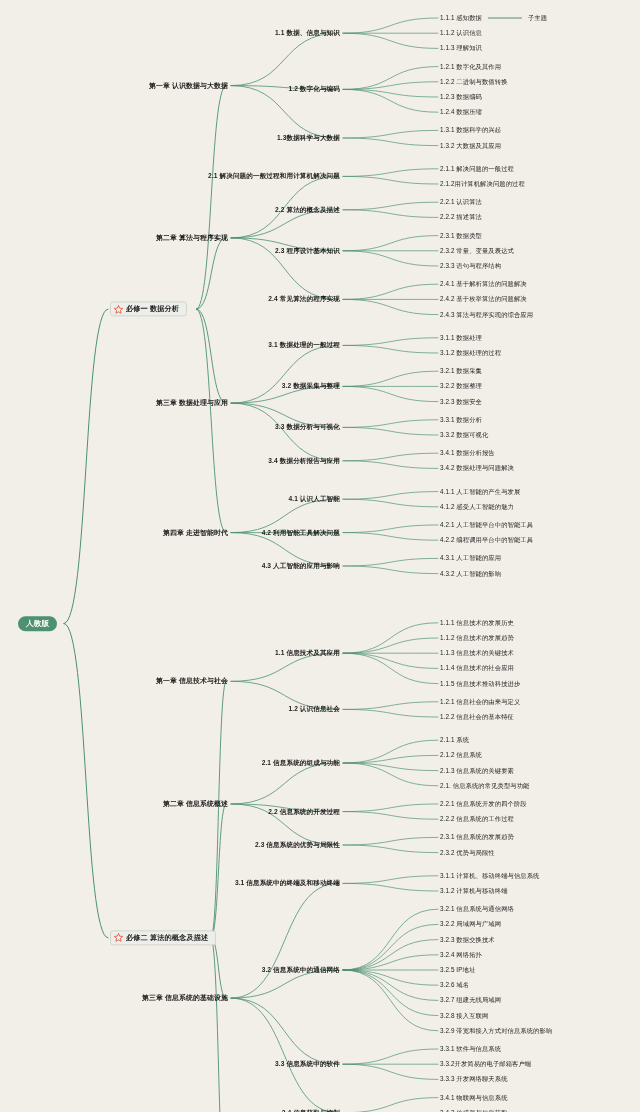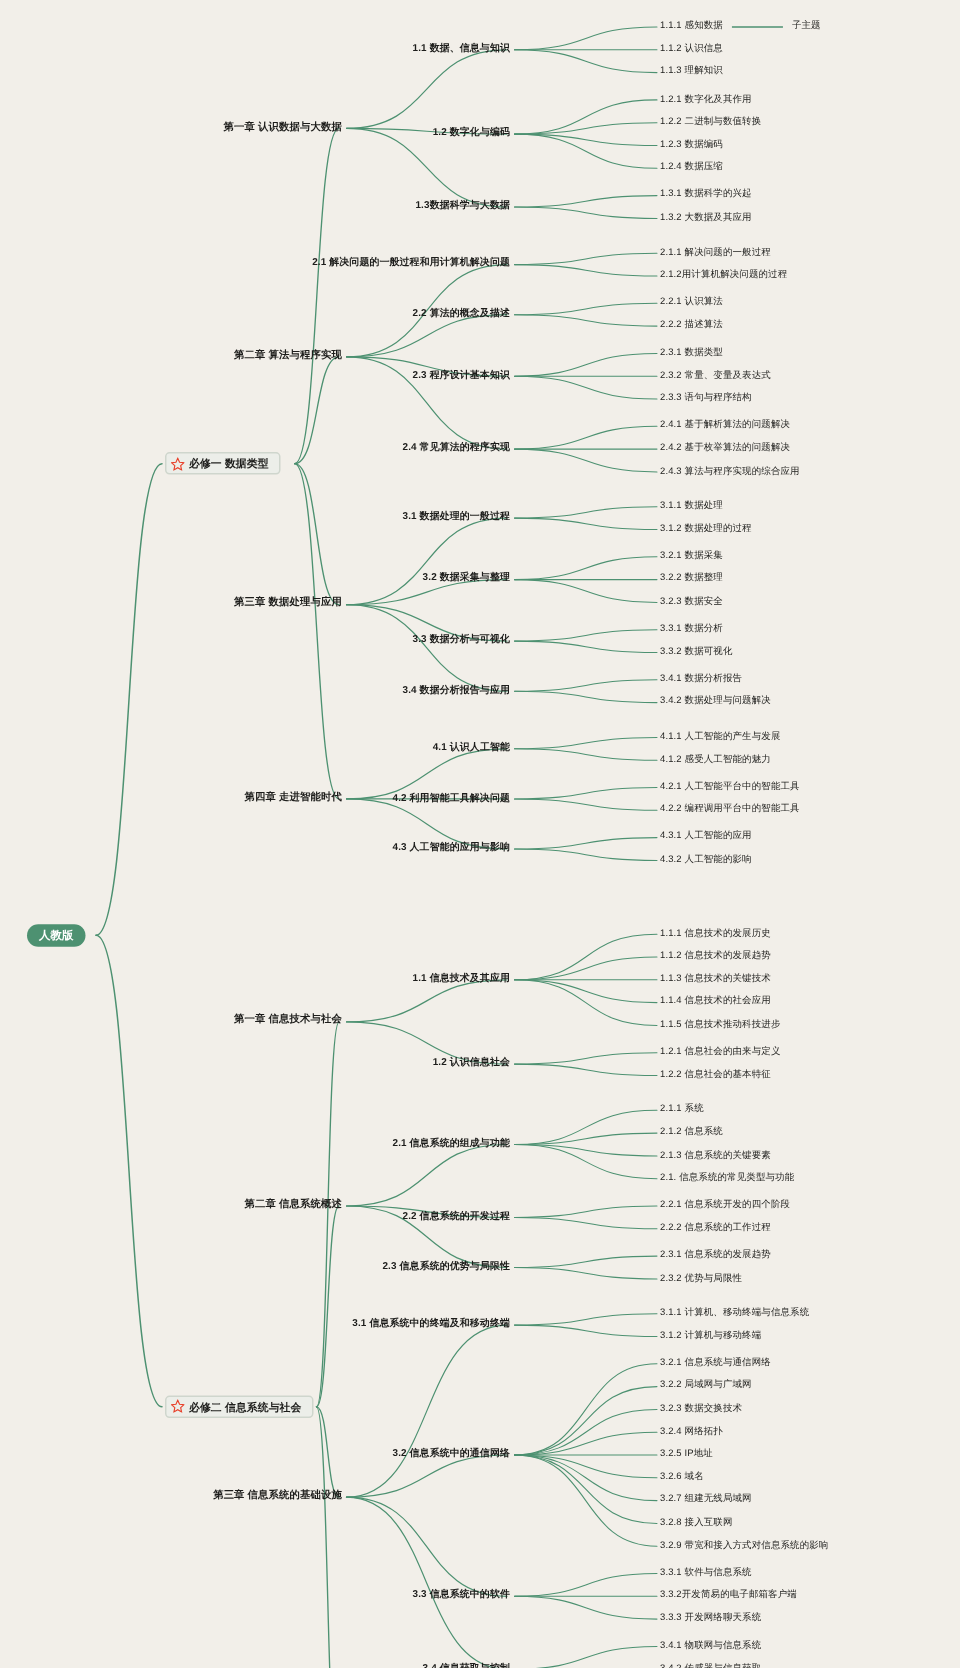--- a/index.html
+++ b/index.html
@@ -159,21 +159,21 @@
     <path d="M 231 1194.5000000000016 C 289.85 1194.5000000000016, 279.15 1222.6000000000017, 338 1222.6000000000017" fill="none" stroke="#4d9171" stroke-width="0.8" stroke-linecap="round"></path>
     <path d="M 343 1222.6000000000017 C 395.25 1222.6000000000017, 385.75 1199.8000000000015, 438 1199.8000000000015" fill="none" stroke="#4d9171" stroke-width="0.7" stroke-linecap="round"></path>
     <path d="M 343 1222.6000000000017 C 395.25 1222.6000000000017, 385.75 1215.0000000000016, 438 1215.0000000000016" fill="none" stroke="#4d9171" stroke-width="0.7" stroke-linecap="round"></path>
     <path d="M 343 1222.6000000000017 C 395.25 1222.6000000000017, 385.75 1230.2000000000016, 438 1230.2000000000016" fill="none" stroke="#4d9171" stroke-width="0.7" stroke-linecap="round"></path>
     <path d="M 343 1222.6000000000017 C 395.25 1222.6000000000017, 385.75 1245.4000000000017, 438 1245.4000000000017" fill="none" stroke="#4d9171" stroke-width="0.7" stroke-linecap="round"></path>
   </svg>
 <div id="labels">
     <div class="node-label lvl-root anchor-l" style="left: 18px; top: 623.5px;">人教版</div>
     <div class="node-label lvl-book anchor-l" style="left: 110px; top: 309.1px; position: absolute;"><svg viewBox="0 0 24 24" class="star">
         <polygon points="12,1.5 15.2,8.6 23,9.5 17.2,14.7 18.8,22.4 12,18.5 5.2,22.4 6.8,14.7 1,9.5 8.8,8.6" fill="none" stroke="#e8402a" stroke-width="2"></polygon>
-      </svg><span>必修一 数据类型</span></div>
+      </svg><span>必修一 数据分析</span></div>
     <div class="node-label lvl-chapter anchor-r" style="left: 228px; top: 85.6px;">第一章 认识数据与大数据</div>
     <div class="node-label lvl-sec anchor-r" style="left: 340px; top: 33.2px;">1.1 数据、信息与知识</div>
     <div class="node-label lvl-leaf anchor-l" style="left: 440px; top: 18px;">1.1.1 感知数据</div>
     <div class="node-label lvl-sub anchor-l" style="left: 527.953px; top: 18px;">子主题</div>
     <div class="node-label lvl-leaf anchor-l" style="left: 440px; top: 33.2px;">1.1.2 认识信息</div>
     <div class="node-label lvl-leaf anchor-l" style="left: 440px; top: 48.4px;">1.1.3 理解知识</div>
     <div class="node-label lvl-sec anchor-r" style="left: 340px; top: 89.4px;">1.2 数字化与编码</div>
     <div class="node-label lvl-leaf anchor-l" style="left: 440px; top: 66.6px;">1.2.1 数字化及其作用</div>
     <div class="node-label lvl-leaf anchor-l" style="left: 440px; top: 81.8px;">1.2.2 二进制与数值转换</div>
     <div class="node-label lvl-leaf anchor-l" style="left: 440px; top: 97px;">1.2.3 数据编码</div>
@@ -215,21 +215,21 @@
     <div class="node-label lvl-leaf anchor-l" style="left: 440px; top: 491.6px;">4.1.1 人工智能的产生与发展</div>
     <div class="node-label lvl-leaf anchor-l" style="left: 440px; top: 506.8px;">4.1.2 感受人工智能的魅力</div>
     <div class="node-label lvl-sec anchor-r" style="left: 340px; top: 532.6px;">4.2 利用智能工具解决问题</div>
     <div class="node-label lvl-leaf anchor-l" style="left: 440px; top: 525px;">4.2.1 人工智能平台中的智能工具</div>
     <div class="node-label lvl-leaf anchor-l" style="left: 440px; top: 540.2px;">4.2.2 编程调用平台中的智能工具</div>
     <div class="node-label lvl-sec anchor-r" style="left: 340px; top: 566px;">4.3 人工智能的应用与影响</div>
     <div class="node-label lvl-leaf anchor-l" style="left: 440px; top: 558.4px;">4.3.1 人工智能的应用</div>
     <div class="node-label lvl-leaf anchor-l" style="left: 440px; top: 573.6px;">4.3.2 人工智能的影响</div>
     <div class="node-label lvl-book anchor-l" style="left: 110px; top: 937.9px; position: absolute;"><svg viewBox="0 0 24 24" class="star">
         <polygon points="12,1.5 15.2,8.6 23,9.5 17.2,14.7 18.8,22.4 12,18.5 5.2,22.4 6.8,14.7 1,9.5 8.8,8.6" fill="none" stroke="#e8402a" stroke-width="2"></polygon>
-      </svg><span>必修二 信息系统与社会</span></div>
+      </svg><span>必修二 算法的概念及描述</span></div>
     <div class="node-label lvl-chapter anchor-r" style="left: 228px; top: 681.3px;">第一章 信息技术与社会</div>
     <div class="node-label lvl-sec anchor-r" style="left: 340px; top: 653.2px;">1.1 信息技术及其应用</div>
     <div class="node-label lvl-leaf anchor-l" style="left: 440px; top: 622.8px;">1.1.1 信息技术的发展历史</div>
     <div class="node-label lvl-leaf anchor-l" style="left: 440px; top: 638px;">1.1.2 信息技术的发展趋势</div>
     <div class="node-label lvl-leaf anchor-l" style="left: 440px; top: 653.2px;">1.1.3 信息技术的关键技术</div>
     <div class="node-label lvl-leaf anchor-l" style="left: 440px; top: 668.4px;">1.1.4 信息技术的社会应用</div>
     <div class="node-label lvl-leaf anchor-l" style="left: 440px; top: 683.6px;">1.1.5 信息技术推动科技进步</div>
     <div class="node-label lvl-sec anchor-r" style="left: 340px; top: 709.4px;">1.2 认识信息社会</div>
     <div class="node-label lvl-leaf anchor-l" style="left: 440px; top: 701.8px;">1.2.1 信息社会的由来与定义</div>
     <div class="node-label lvl-leaf anchor-l" style="left: 440px; top: 717px;">1.2.2 信息社会的基本特征</div>

